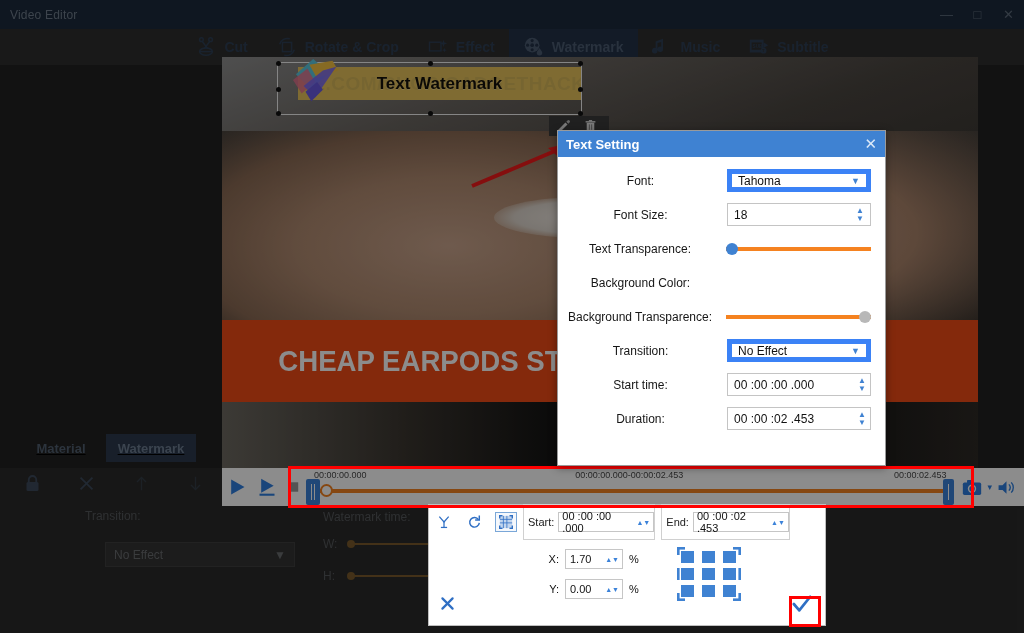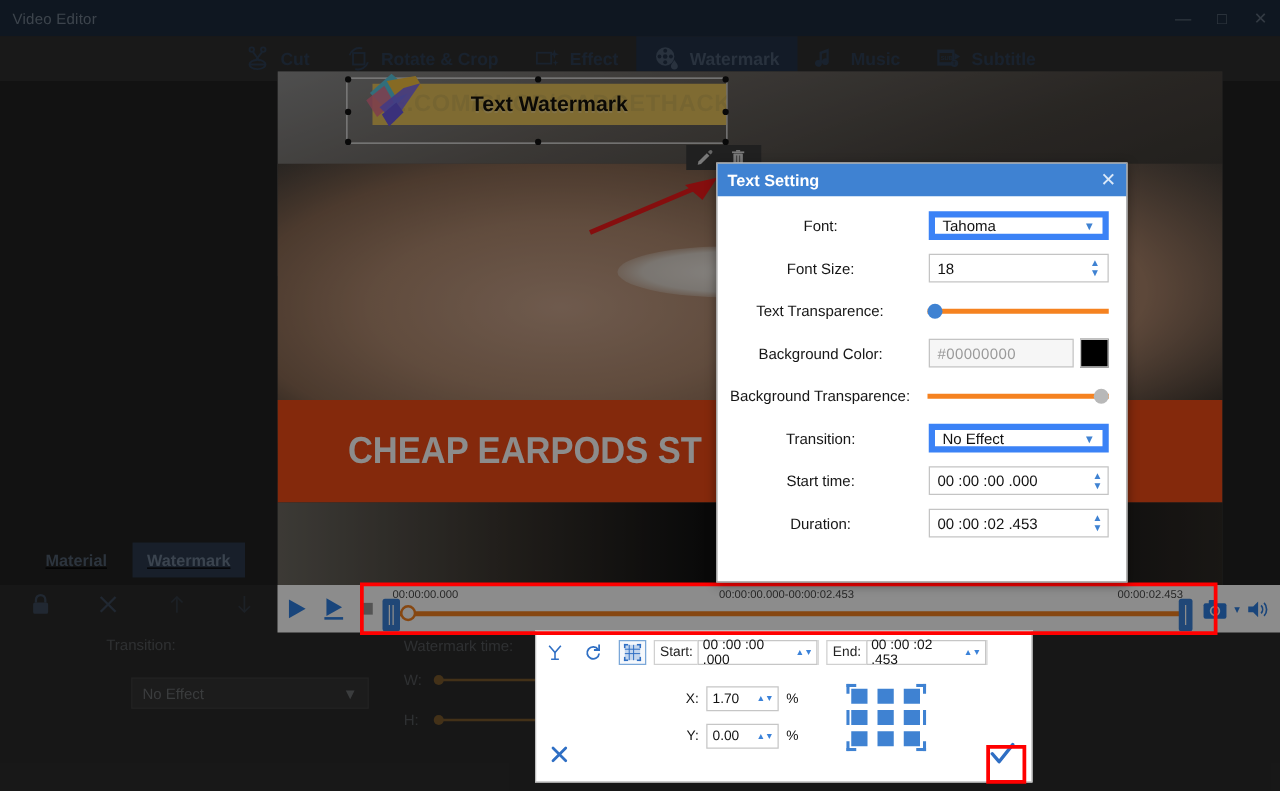--- a/index.html
+++ b/index.html
@@ -218,21 +218,21 @@
   }
 
   
   .wp-panel {
     position:absolute; left:428px; top:504px; width:398px; height:122px;
     background:#ffffff; border:1px solid #bfbfbf;
   }
   .wp-top { position:absolute; left:0; top:4px; width:100%; height:26px; display:flex; align-items:center; }
   .wp-ico { width:30px; height:24px; display:flex; align-items:center; justify-content:center; }
   .wp-ico.boxed { border:1px solid #7aa7d8; width:22px; height:20px; margin-left:6px; background:#f5f8fc;}
-  .wp-grp { display:flex; align-items:center; border:1px solid #d0d0d0; height:20px; margin-left:6px; }
+  .wp-grp { display:flex; align-items:center; border:1px solid #d0d0d0; height:36px; margin-left:6px; }
   .wp-grp .lb { font-size:11px; color:#222; padding:0 4px; }
   .wp-fld {
     height:20px; border:1px solid #c6c6c6; display:flex; align-items:center;
     padding:0 3px; font-size:11px; color:#111; position:relative; background:#fff;
   }
   .spin-ar { display:flex; flex-direction:column; margin-left:3px; color:#3b82d9; line-height:5px; font-size:7px; }
   .wp-xy { position:absolute; left:118px; top:44px; }
   .wp-xyrow { display:flex; align-items:center; gap:6px; margin-bottom:10px; }
   .wp-xyrow .k { font-size:11px; color:#111; width:12px; text-align:right; }
   .wp-xyrow .pc { font-size:11px; color:#111; }
@@ -243,21 +243,20 @@
   .wp-ok { position:absolute; right:12px; bottom:6px; color:#2f6fc4; font-size:20px; }
 
   
   .dimmer { position:absolute; inset:0; background:rgba(0,0,0,0.45); pointer-events:none; }
 
   
   .dlg {
     position:absolute; left:557px; top:130px; width:329px; height:336px;
     background:#ffffff; border:1px solid #9a9a9a;
     box-shadow:0 2px 8px rgba(0,0,0,.4);
-    margin-left:16px;
   }
   .dlg-title {
     height:26px; background:#3f82d2; display:flex; align-items:center;
     padding:0 8px;
   }
   .dlg-title .t { color:#fff; font-size:13px; font-weight:bold; }
   .dlg-title .x { margin-left:auto; color:#dce9f8; font-size:15px; }
   .dlg-body { padding:12px 14px 0 6px; }
   .frm-row { display:flex; align-items:center; margin-bottom:11px; height:23px; }
   .frm-lbl { width:163px; text-align:center; padding-right:10px; font-size:12px; color:#161616; }
@@ -731,26 +730,20 @@
       <div class="frm-ctl">
         <div class="slider">
           <div class="trk"></div>
           <div class="hd blue"></div>
         </div>
       </div>
     </div>
 
     <div class="frm-row">
       <span class="frm-lbl">Background Color:</span>
-      <div class="frm-ctl colorrow">
-        <div class="txt dim">
-          <span>#00000000</span>
-        </div>
-        <div class="sw"></div>
-      </div>
     </div>
 
     <div class="frm-row">
       <span class="frm-lbl">Background Transparence:</span>
       <div class="frm-ctl">
         <div class="slider">
           <div class="trk"></div>
           <div class="hd gray"></div>
         </div>
       </div>

